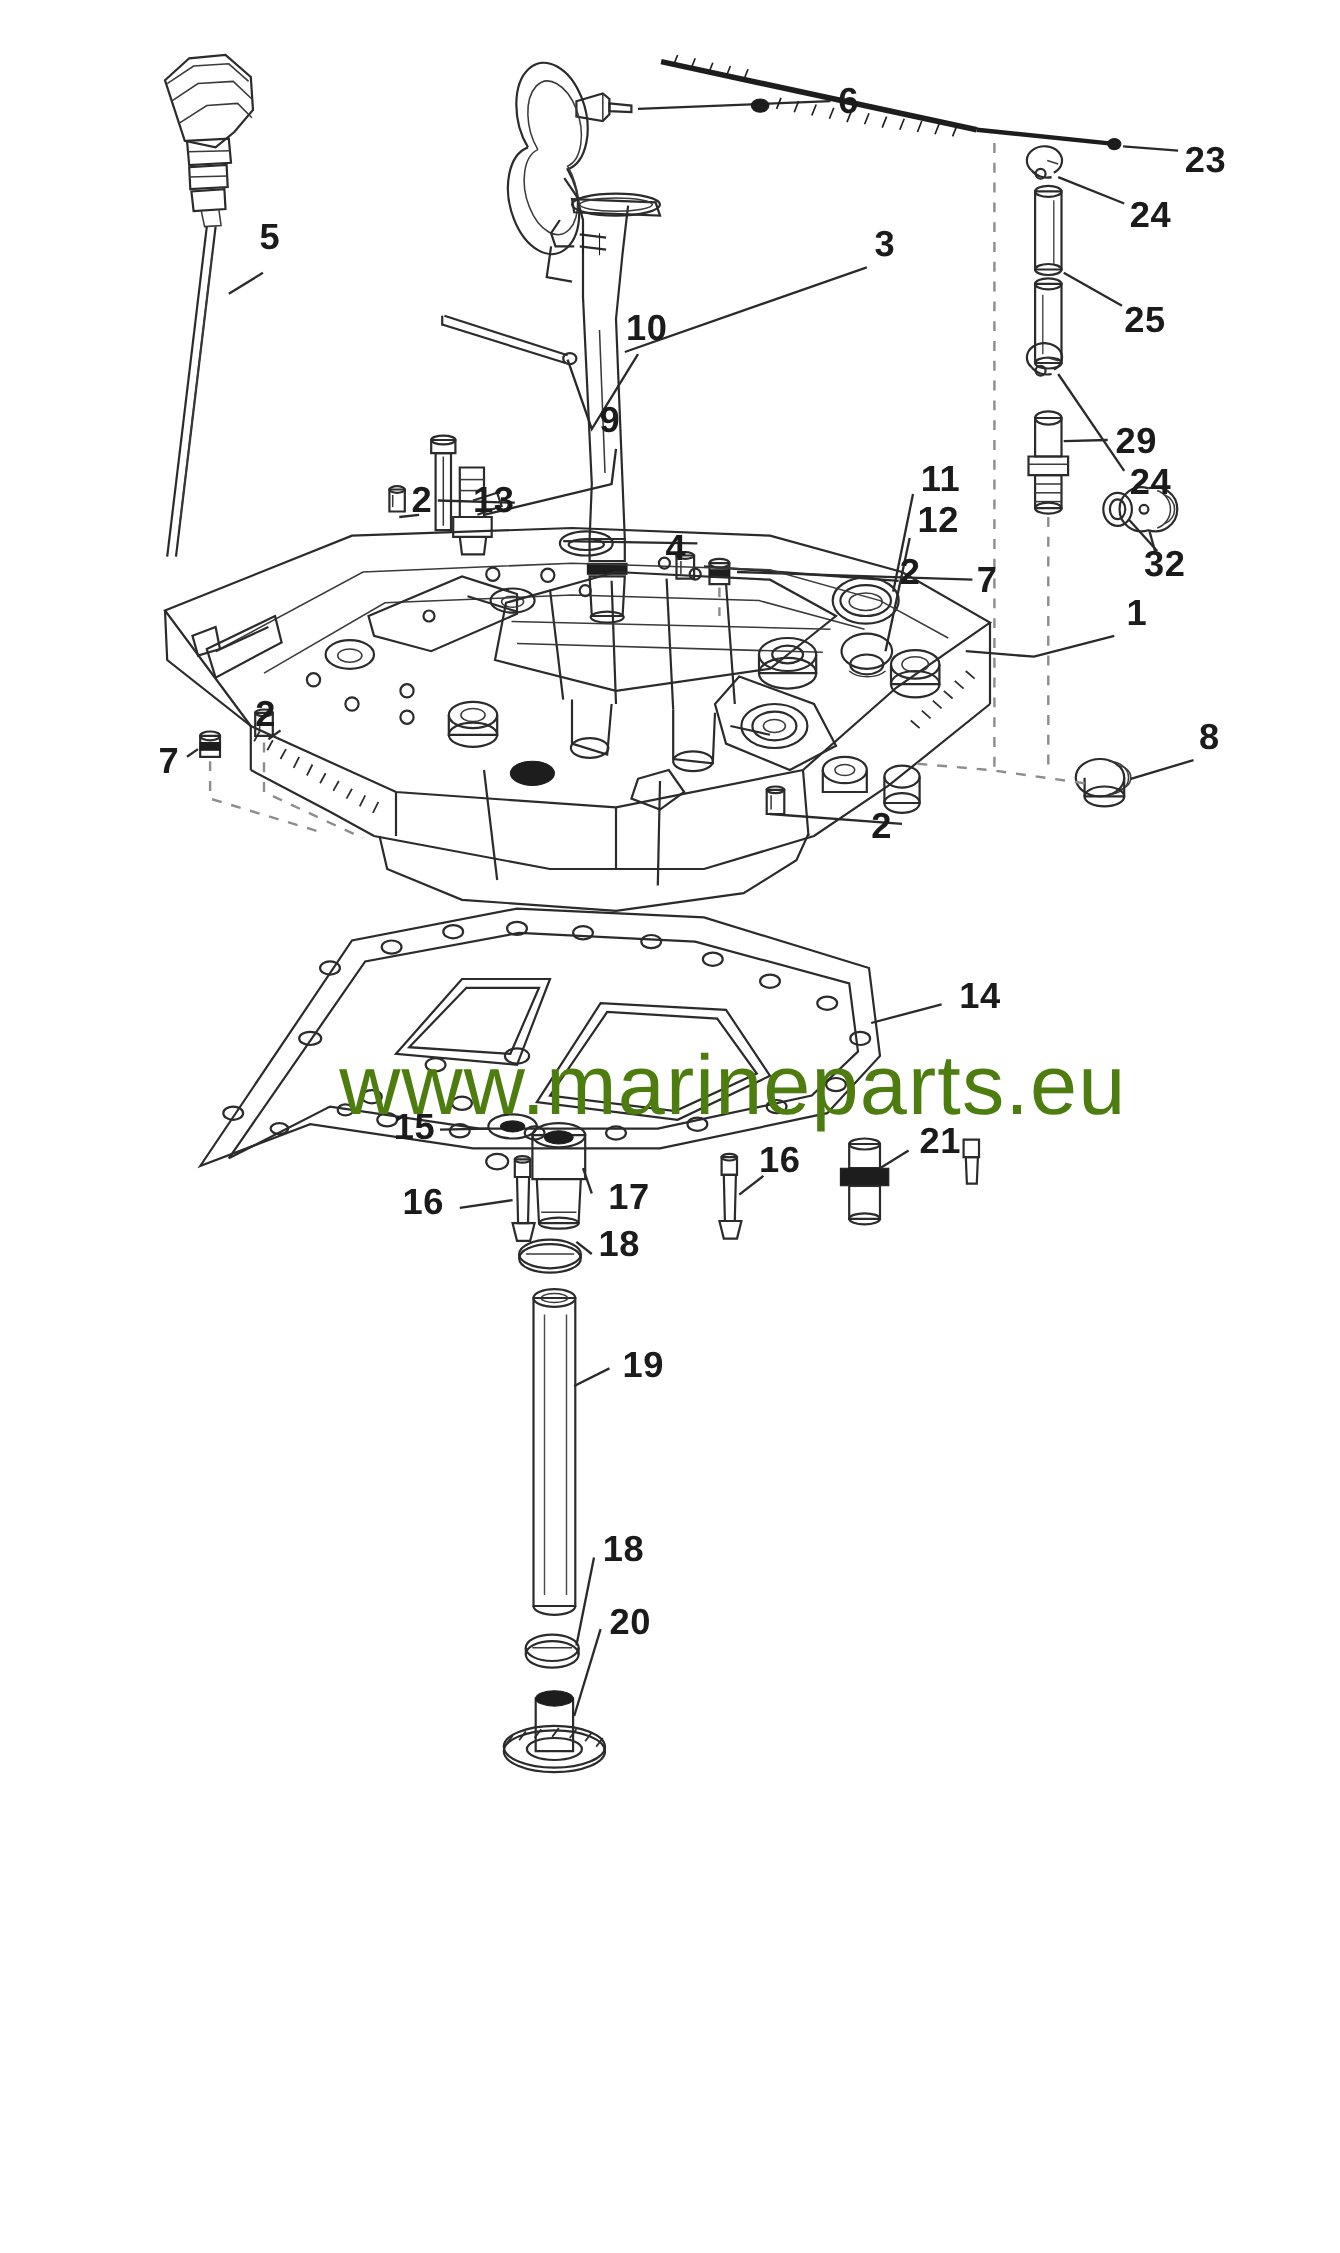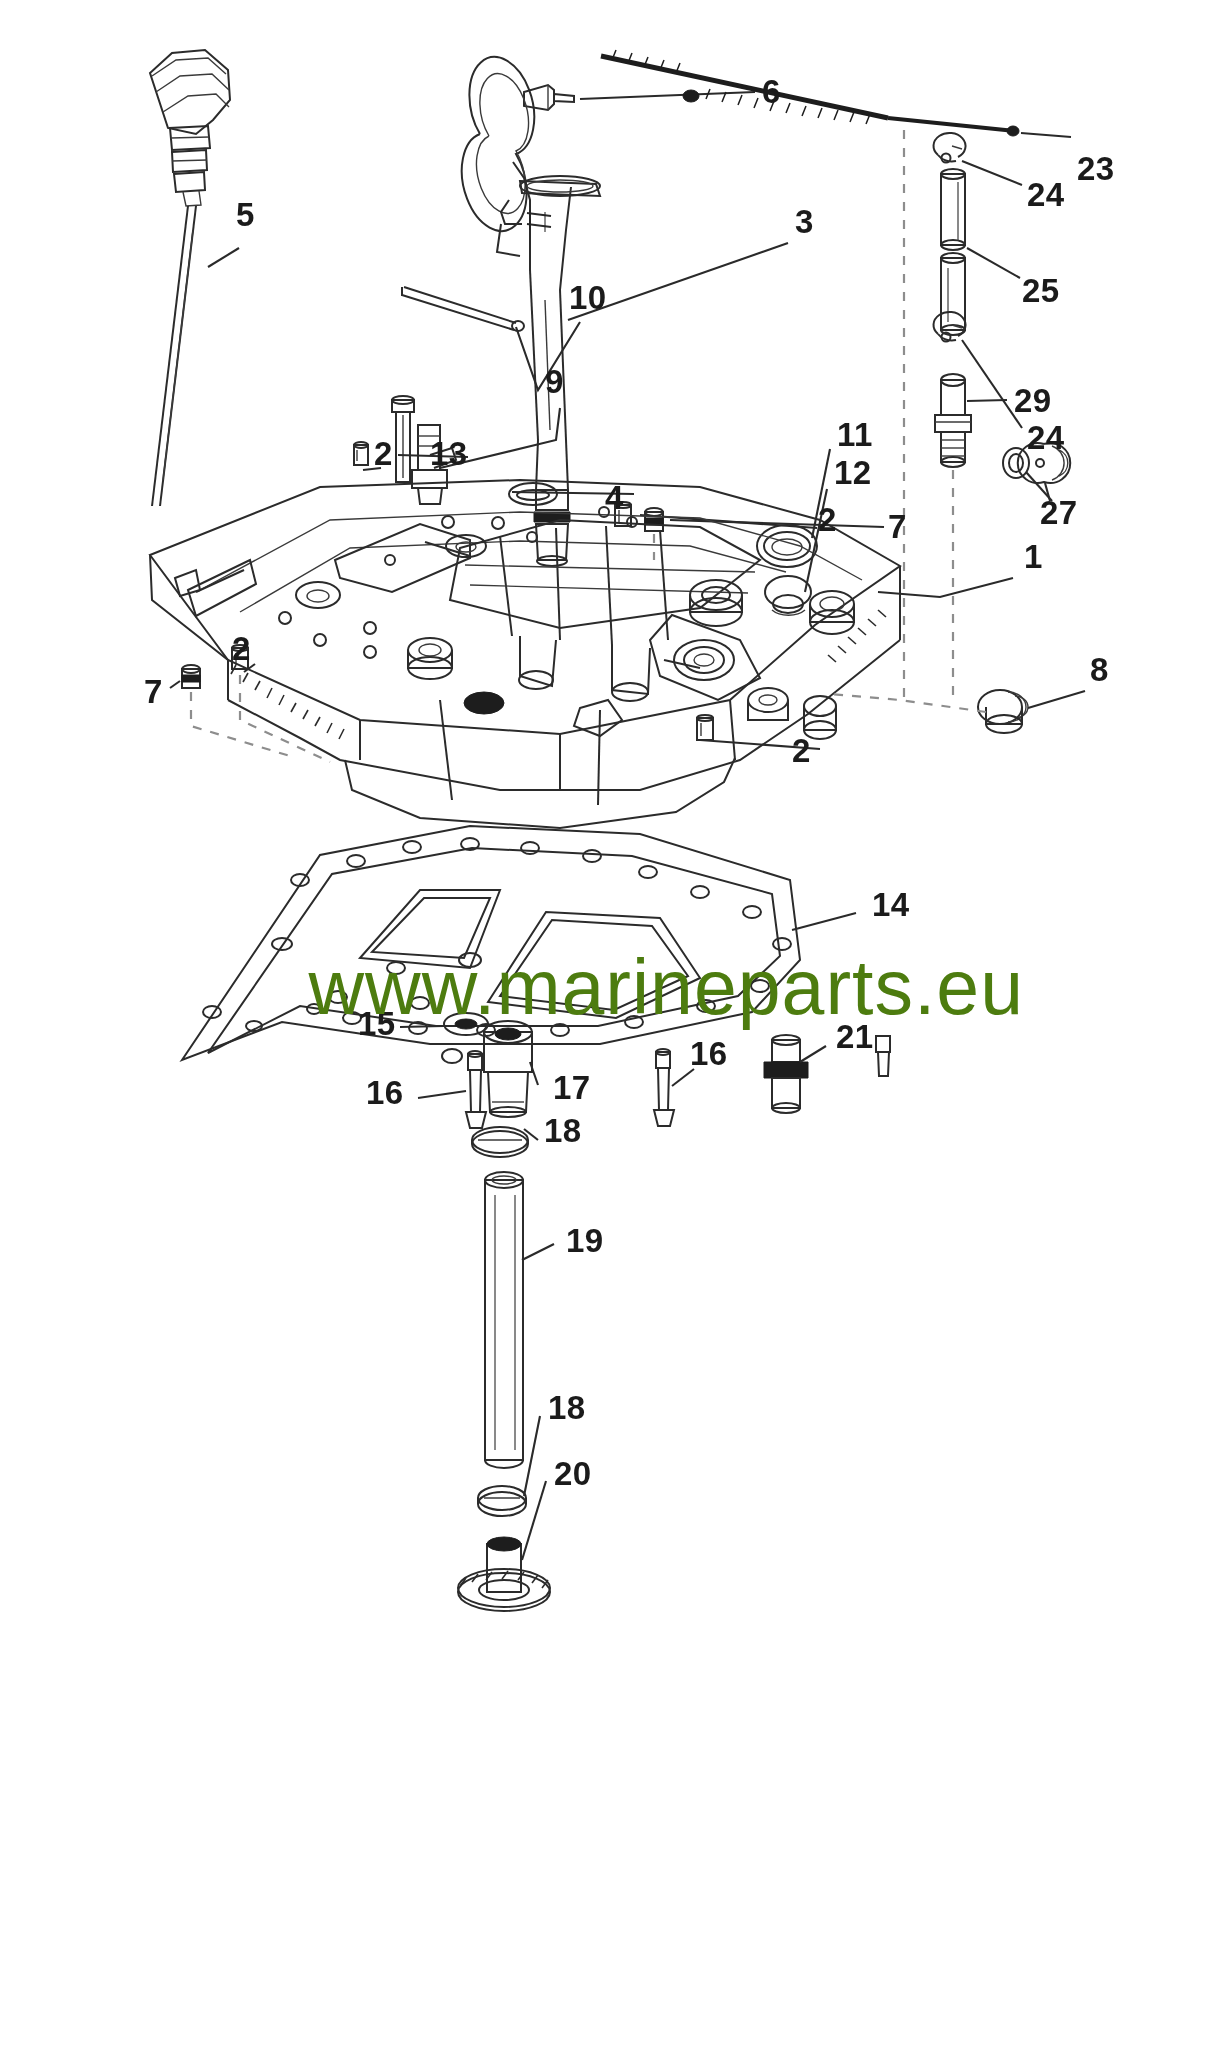--- a/index.html
+++ b/index.html
@@ -499,36 +499,36 @@
           <path d="M538 1575 L532 1583"></path>
         <path d="M548 1580 L542 1588"></path>
       </g>
       <path class="lead" d="M546 1481 L522 1560"></path>
     </g>
 
   </svg>
 
   <div class="callout" style="left:236px;top:198px;">5</div>
   <div class="callout" style="left:762px;top:75px;">6</div>
-  <div class="callout" style="left:1077px;top:128px;margin-top:24px;">23</div>
+  <div class="callout" style="left:1077px;top:128px;">23</div>
   <div class="callout" style="left:795px;top:205px;">3</div>
   <div class="callout" style="left:1027px;top:178px;">24</div>
   <div class="callout" style="left:569px;top:281px;">10</div>
   <div class="callout" style="left:1022px;top:274px;">25</div>
   <div class="callout" style="left:1027px;top:421px;">24</div>
   <div class="callout" style="left:545px;top:365px;">9</div>
   <div class="callout" style="left:1014px;top:384px;">29</div>
   <div class="callout" style="left:837px;top:418px;text-align:center;">11</div>
   <div class="callout" style="left:374px;top:437px;">2</div>
   <div class="callout" style="left:430px;top:437px;">13</div>
   <div class="callout" style="left:834px;top:456px;">12</div>
   <div class="callout" style="left:605px;top:481px;">4</div>
   <div class="callout" style="left:818px;top:503px;">2</div>
   <div class="callout" style="left:888px;top:510px;">7</div>
-  <div class="callout" style="left:1040px;top:496px;">27</div>
+  <div class="callout" style="left:1040px;top:496px;">32</div>
   <div class="callout" style="left:1024px;top:540px;">1</div>
   <div class="callout" style="left:232px;top:632px;">2</div>
   <div class="callout" style="left:144px;top:675px;">7</div>
   <div class="callout" style="left:1090px;top:653px;">8</div>
   <div class="callout" style="left:792px;top:734px;">2</div>
   <div class="callout" style="left:862px;top:888px;margin-left:10px;">14</div>
   <div class="callout" style="left:358px;top:1007px;">15</div>
   <div class="callout" style="left:836px;top:1020px;">21</div>
   <div class="callout" style="left:690px;top:1037px;">16</div>
   <div class="callout" style="left:553px;top:1071px;">17</div>

